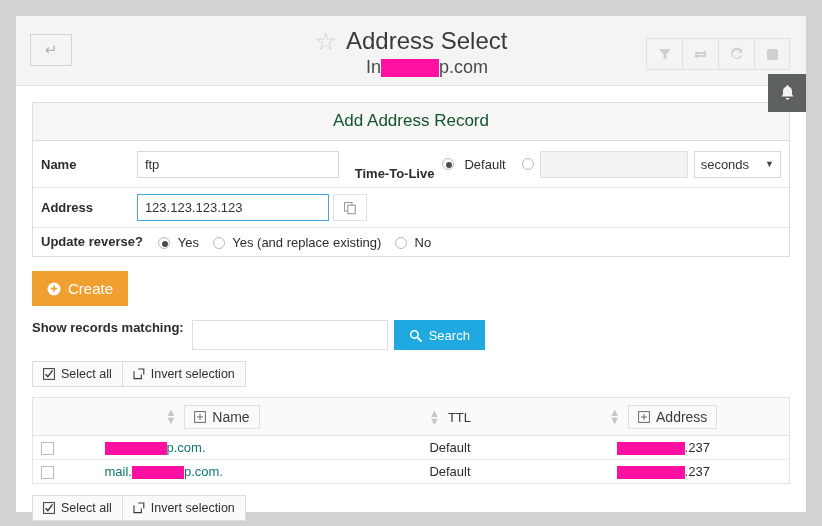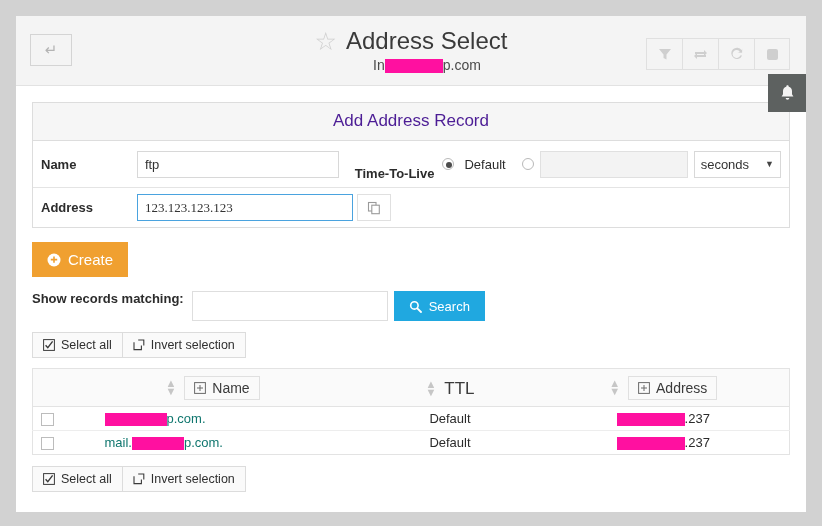--- a/index.html
+++ b/index.html
@@ -51,21 +51,21 @@
   }
   .star-icon { color: #cfcfcf; font-size: 25px; line-height: 1; }
   .page-title {
     font-size: 24px;
     font-weight: normal;
     color: #3a3a3a;
     line-height: 1.1;
   }
   .subtitle {
     margin-top: 3px;
-    font-size: 14px;
+    font-size: 18px;
     color: #4a4a4a;
     padding-left: 32px;
   }
   .redact {
     display: inline-block;
     background: #ff10a0;
     vertical-align: baseline;
     height: 1em;
     position: relative;
     top: 2px;
@@ -103,21 +103,21 @@
   .body-wrap { padding: 16px 16px 0 16px; }
   .panel {
     border: 1px solid #dddddd;
     background: #ffffff;
   }
   .panel-heading {
     background: #f6f6f6;
     border-bottom: 1px solid #dddddd;
     text-align: center;
     font-size: 17px;
-    color: #4c1d95;
+    color: #14532d;
     padding: 8px 0 9px 0;
   }
   .form-table { width: 100%; border-collapse: collapse; }
   .form-table td {
     border-top: 1px solid #e4e4e4;
     padding: 6px 8px;
     vertical-align: middle;
   }
   .form-table tr:first-child td { border-top: none; }
   .lbl { font-weight: bold; font-size: 13px; color: #2c2c2c; white-space: nowrap; }
@@ -129,21 +129,21 @@
     border: 1px solid #d8d8d8;
     background: #fff;
     font-family: "Liberation Sans", sans-serif;
     font-size: 13px;
     color: #333;
     outline: none;
   }
   .txt-input.focused { border: 1px solid #4aa3df; }
   .txt-input.disabled { background: #f3f3f3; border-color: #e0e0e0; }
   .addr-cell { display: flex; }
-  .addr-cell .txt-input { width: 216px; font-family: Liberation Serif, serif; }
+  .addr-cell .txt-input { width: 192px; }
   .copy-btn {
     width: 34px; height: 27px;
     margin-left: 4px;
     border: 1px solid #e0e0e0;
     background: #fff;
     display: flex; align-items: center; justify-content: center;
     cursor: pointer;
     color: #9a9a9a;
   }
   .ttl-cell { white-space: nowrap; display: flex; align-items: center; gap: 6px; }
@@ -358,20 +358,32 @@
               <input class="txt-input focused" value="123.123.123.123" style="">
               <div class="copy-btn">
                 <svg width="14" height="14" viewBox="0 0 14 14">
                   <rect x="1.5" y="1.5" width="7.5" height="8.5" fill="none" stroke="#9a9a9a" stroke-width="1.1"></rect>
                   <rect x="4.8" y="4.2" width="7.5" height="8.5" fill="#fff" stroke="#9a9a9a" stroke-width="1.1"></rect>
                 </svg>
               </div>
             </div>
           </td>
         </tr>
+        <tr>
+          <td class="rev-cell" colspan="3" style="padding-left:8px">
+            <span class="lbl">Update reverse?</span>
+            <span style="display:inline-block;width:8px"></span>
+            <span class="radio on"></span>
+            <span class="radio-lbl">Yes</span>
+            <span class="radio"></span>
+            <span class="radio-lbl">Yes (and replace existing)</span>
+            <span class="radio"></span>
+            <span class="radio-lbl">No</span>
+          </td>
+        </tr>
       </tbody>
         </table>
     </div>
 
     
     <button class="btn btn-create">
       <svg width="14" height="14" viewBox="0 0 14 14">
         <circle cx="7" cy="7" r="6.5" fill="#fff"></circle>
         <path d="M6.2 3.4 h1.6 v2.4 h2.4 v1.6 h-2.4 v2.4 h-1.6 v-2.4 h-2.4 v-1.6 h2.4 z" fill="#f0a030"></path>
       </svg>
@@ -422,21 +434,21 @@
                   <rect x="0.6" y="0.6" width="10.8" height="10.8" fill="none" stroke="#6a6a6a" stroke-width="1"></rect>
                   <path d="M6 3 v6 M3 6 h6" stroke="#6a6a6a" stroke-width="1"></path>
                 </svg>
                 <span>Name</span>
               </span>
             </span>
           </th>
           <th class="col-ttl">
             <span class="th-inner">
               <span class="sortico">▲<span style="margin-top:-3px">▼</span></span>
-              <span style="font-size:17px;color:#3b3b3b">TTL</span>
+              <span style="font-size:13px;color:#3b3b3b">TTL</span>
             </span>
           </th>
           <th class="col-addr">
             <span class="th-inner">
               <span class="sortico">▲<span style="margin-top:-3px">▼</span></span>
               <span class="colbtn">
                 <svg width="12" height="12" viewBox="0 0 12 12">
                   <rect x="0.6" y="0.6" width="10.8" height="10.8" fill="none" stroke="#6a6a6a" stroke-width="1"></rect>
                   <path d="M6 3 v6 M3 6 h6" stroke="#6a6a6a" stroke-width="1"></path>
                 </svg>

